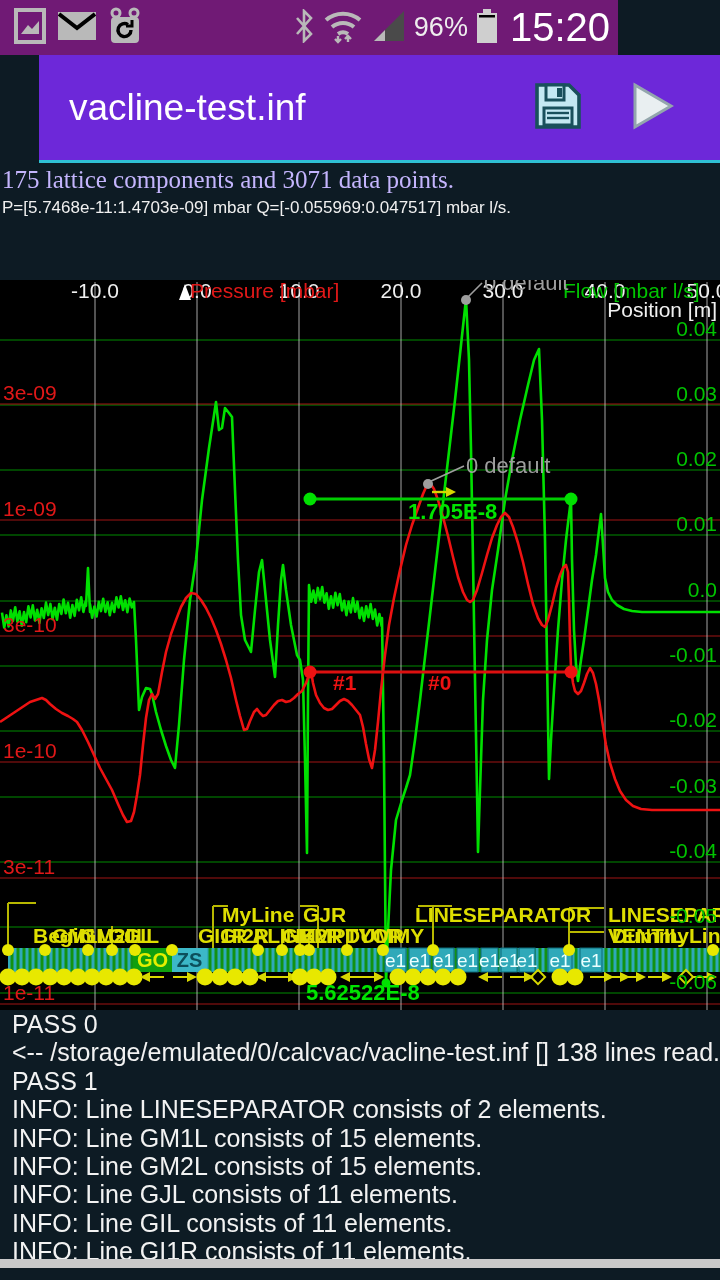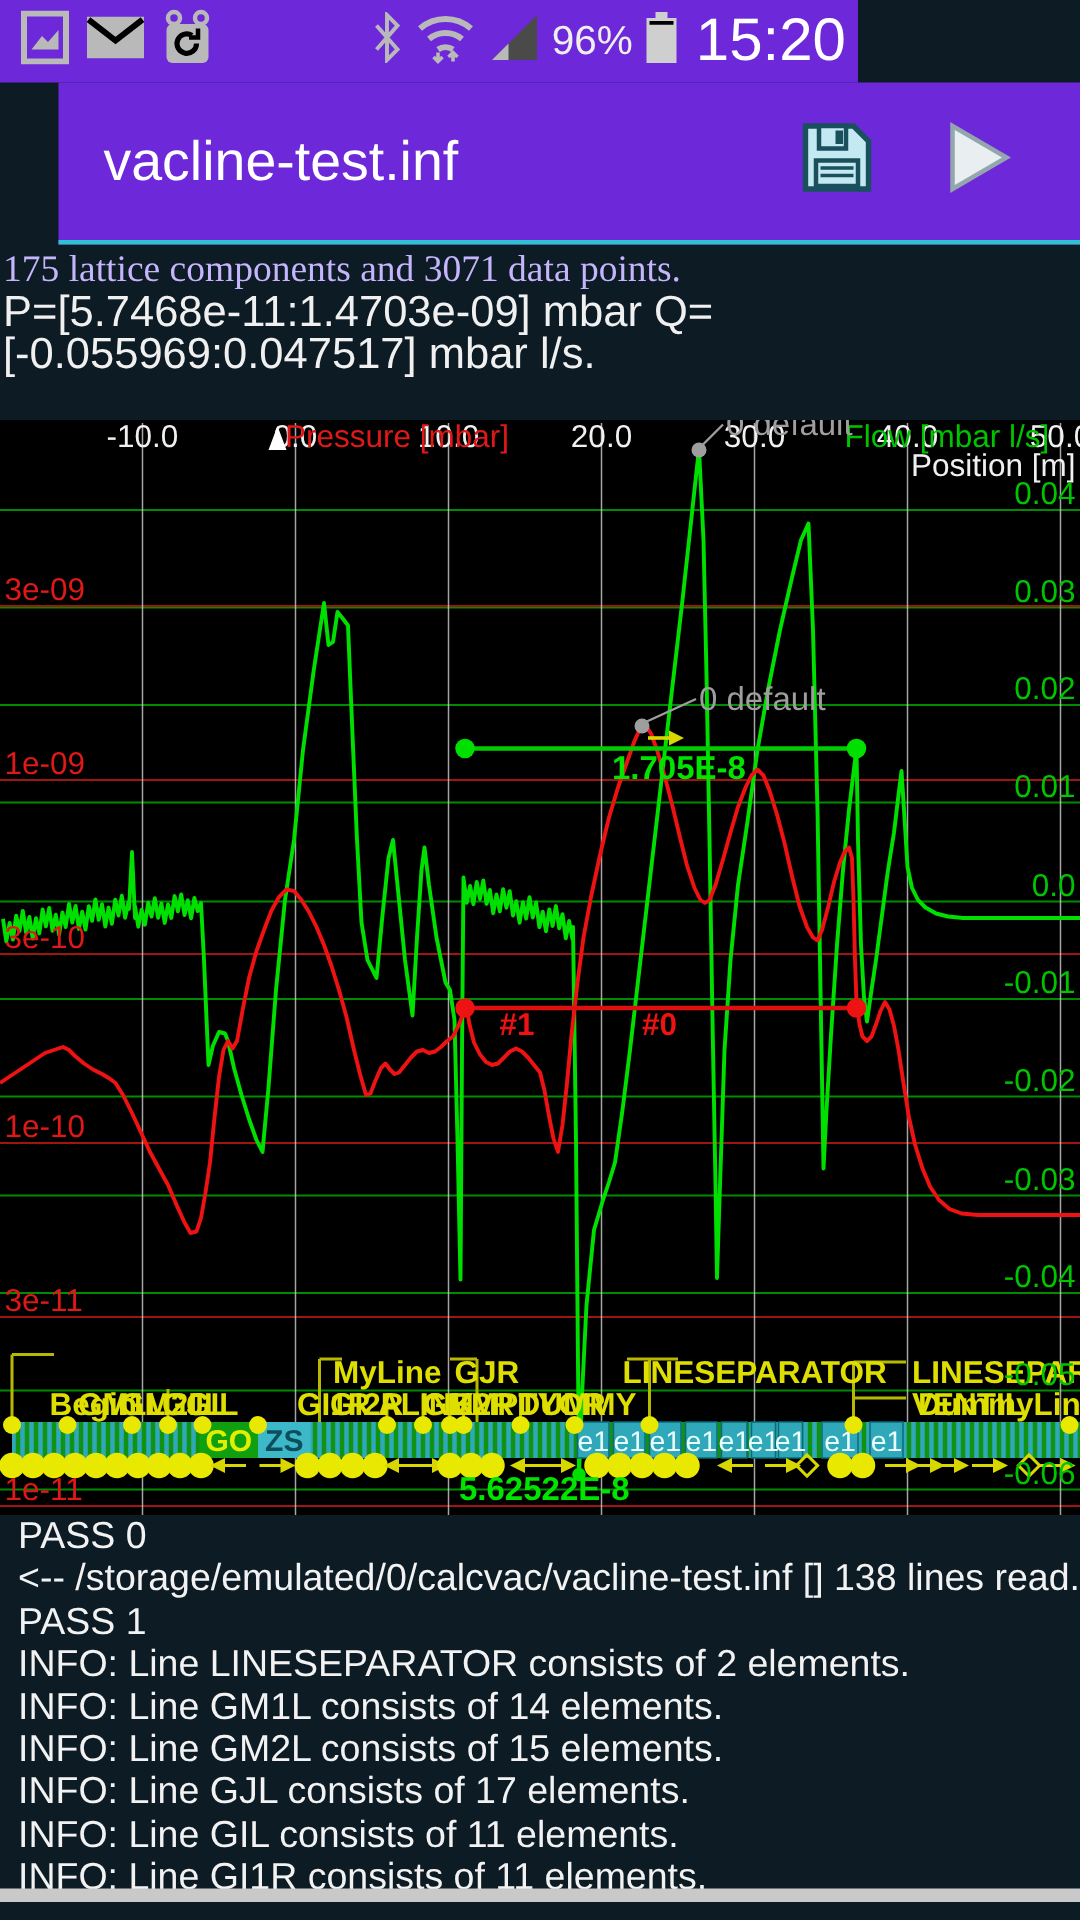--- a/index.html
+++ b/index.html
@@ -1,34 +1,34 @@
 <!DOCTYPE html>
 <html><head>
 <meta charset="utf-8">
 <style>
   html,body{margin:0;padding:0;background:#000;}
   #screen{position:relative;width:720px;height:1280px;overflow:hidden;background:#0d1b24;
           font-family:"Liberation Sans",sans-serif;}
   
-  #statusbar{position:absolute;left:0;top:0;width:572px;height:55px;background:#6d28d9;
+  #statusbar{position:absolute;left:0;top:0;width:618px;height:55px;background:#701a75;
              display:flex;align-items:center;}
   .sb-left{display:flex;align-items:center;gap:12px;padding-left:14px;flex:1;}
   .sb-right{display:flex;align-items:center;gap:8px;padding-right:8px;}
   .sb-text{color:#eee;font-size:27px;}
   .sb-time{color:#fff;font-size:40px;margin-left:4px;}
   
   #appbar{position:absolute;left:0;top:55px;width:720px;height:108px;background:#6d28d9;
           border-bottom:3px solid #2fc0d4;display:flex;align-items:center;box-sizing:border-box;margin-left:39px;}
   #appbar .title{color:#fff;font-size:37px;padding-left:30px;flex:1;}
   .appbar-actions{display:flex;align-items:center;gap:46px;padding-right:24px;}
   
   #header{position:absolute;left:0;top:166px;width:720px;height:114px;background:#0d1b24;z-index:5;}
   #header .h1{color:#f5f5f5;font-size:42px;padding:4px 0 0 2px;line-height:46px;}
   #header .h2{color:#c4b5fd;font-size:25px;padding-left:2px;line-height:28px;font-family:Liberation Serif, serif;}
-  #header .h3{color:#f0f0f0;font-size:29px;padding-left:2px;line-height:28px;}
+  #header .h3{color:#f0f0f0;font-size:17px;padding-left:2px;line-height:28px;}
   
   #chart{position:absolute;left:0;top:280px;width:720px;height:730px;background:#000;}
   
   #log{position:absolute;left:0;top:1010px;width:720px;height:270px;background:#0d1b24;overflow:hidden;}
   .log-line{color:#f2f2f2;font-size:25px;line-height:28.4px;white-space:pre;padding-left:12px;}
   #scrollbar{position:absolute;left:0;top:1259px;width:720px;height:9px;background:#c9c9c9;z-index:6;}
   svg text{font-family:"Liberation Sans",sans-serif;}
 </style>
 </head>
 <body>
@@ -331,22 +331,22 @@
         <circle cx="386" cy="983" r="4.5" fill="#00e000"></circle>
         <text x="306" y="1000" fill="#00e400" font-size="22" text-anchor="start" font-weight="bold">5.62522E-8</text>
       </svg>
   </div>
 
   <div id="log">
       <div class="log-line">PASS 0</div>
       <div class="log-line">&lt;-- /storage/emulated/0/calcvac/vacline-test.inf [] 138 lines read.</div>
       <div class="log-line">PASS 1</div>
       <div class="log-line">INFO: Line LINESEPARATOR consists of 2 elements.</div>
-      <div class="log-line">INFO: Line GM1L consists of 14 elements.</div>
+      <div class="log-line">INFO: Line GM1L consists of 15 elements.</div>
       <div class="log-line">INFO: Line GM2L consists of 15 elements.</div>
-      <div class="log-line">INFO: Line GJL consists of 17 elements.</div>
+      <div class="log-line">INFO: Line GJL consists of 11 elements.</div>
       <div class="log-line">INFO: Line GIL consists of 11 elements.</div>
       <div class="log-line">INFO: Line GI1R consists of 11 elements.</div>
     </div>
 
   <div id="scrollbar"></div>
 
 </div>
 
 </body></html>

